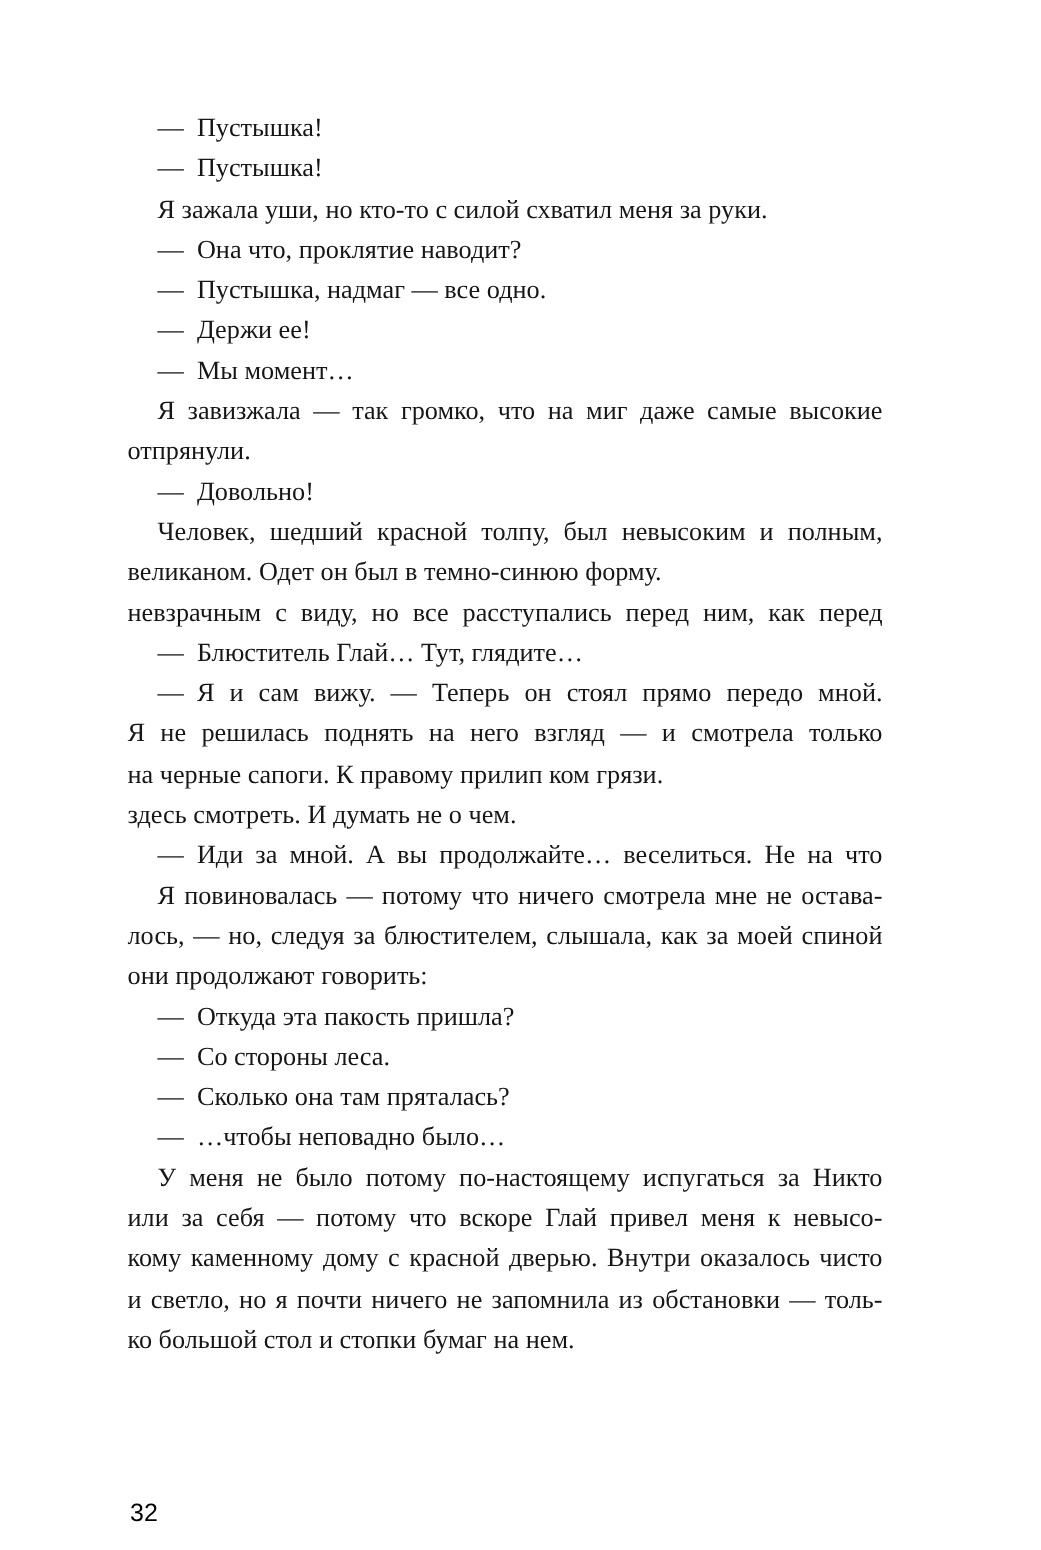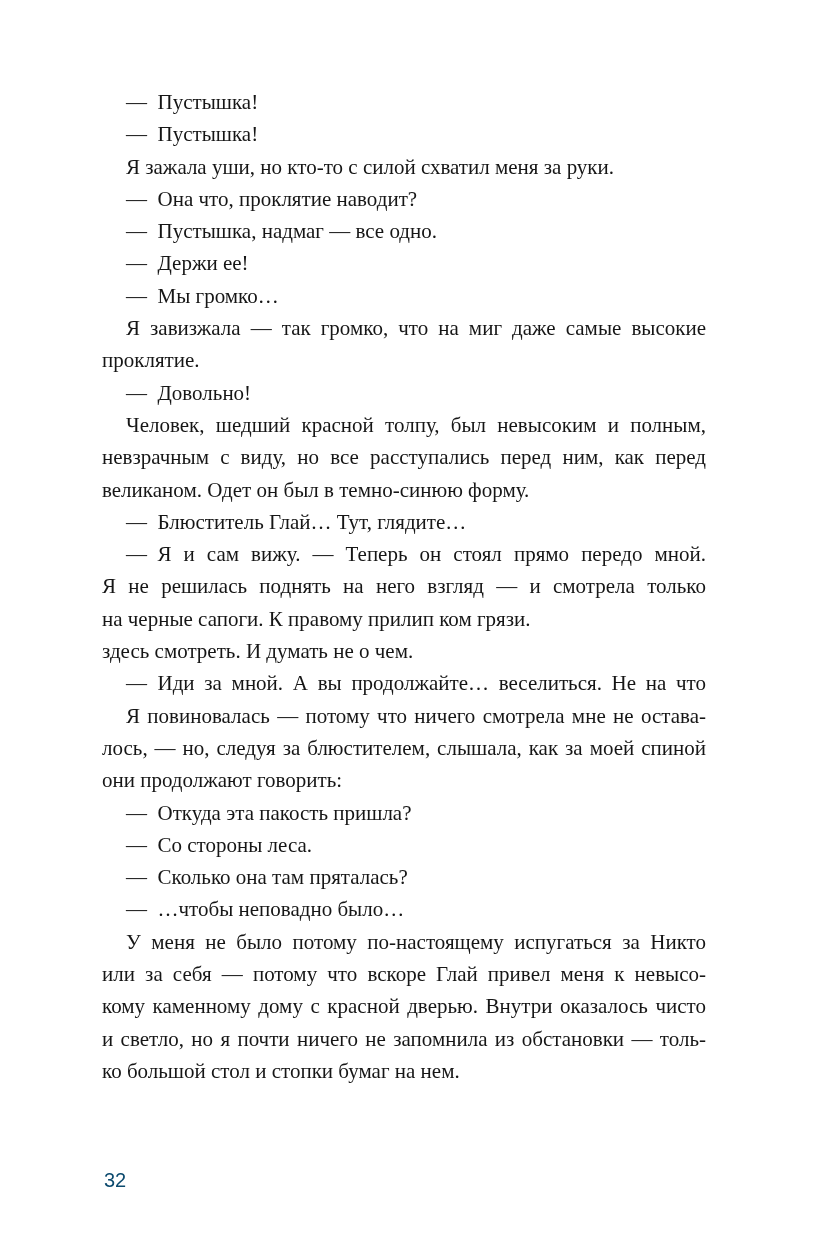--- a/index.html
+++ b/index.html
@@ -37,25 +37,25 @@
   }
   .line.first {
     padding-left: 24px;
   }
   .line.last {
     text-align-last: left;
   }
   .page-number {
     position: absolute;
     left: 104px;
-    top: 1168px;
+    top: 1199px;
     font-family: "Liberation Sans", "DejaVu Sans", sans-serif;
     font-size: 20px;
     line-height: 24px;
-    color: #0c4a6e;
+    color: #000000;
   }
 </style>
 </head>
 <body>
 
 <div class="book-page">
   <div class="text-block" id="text-block">
       <div class="para">
         <div class="line first last">— Пустышка!</div>
       </div>
@@ -68,33 +68,33 @@
       <div class="para">
         <div class="line first last">— Она что, проклятие наводит?</div>
       </div>
       <div class="para">
         <div class="line first last">— Пустышка, надмаг — все одно.</div>
       </div>
       <div class="para">
         <div class="line first last">— Держи ее!</div>
       </div>
       <div class="para">
-        <div class="line first last">— Мы громко…</div>
+        <div class="line first last">— Мы момент…</div>
       </div>
       <div class="para">
         <div class="line first">Я завизжала — так громко, что на миг даже самые высокие</div>
-        <div class="line last">проклятие.</div>
+        <div class="line last">отпрянули.</div>
       </div>
       <div class="para">
         <div class="line first last">— Довольно!</div>
       </div>
       <div class="para">
         <div class="line first">Человек, шедший красной толпу, был невысоким и полным,</div>
+        <div class="line last">великаном. Одет он был в темно-синюю форму.</div>
         <div class="line">невзрачным с виду, но все расступались перед ним, как перед</div>
-        <div class="line last">великаном. Одет он был в темно-синюю форму.</div>
       </div>
       <div class="para">
         <div class="line first last">— Блюститель Глай… Тут, глядите…</div>
       </div>
       <div class="para">
         <div class="line first">— Я и сам вижу. — Теперь он стоял прямо передо мной.</div>
         <div class="line">Я не решилась поднять на него взгляд — и смотрела только</div>
         <div class="line last">на черные сапоги. К правому прилип ком грязи.</div>
       </div>
       <div class="para">

